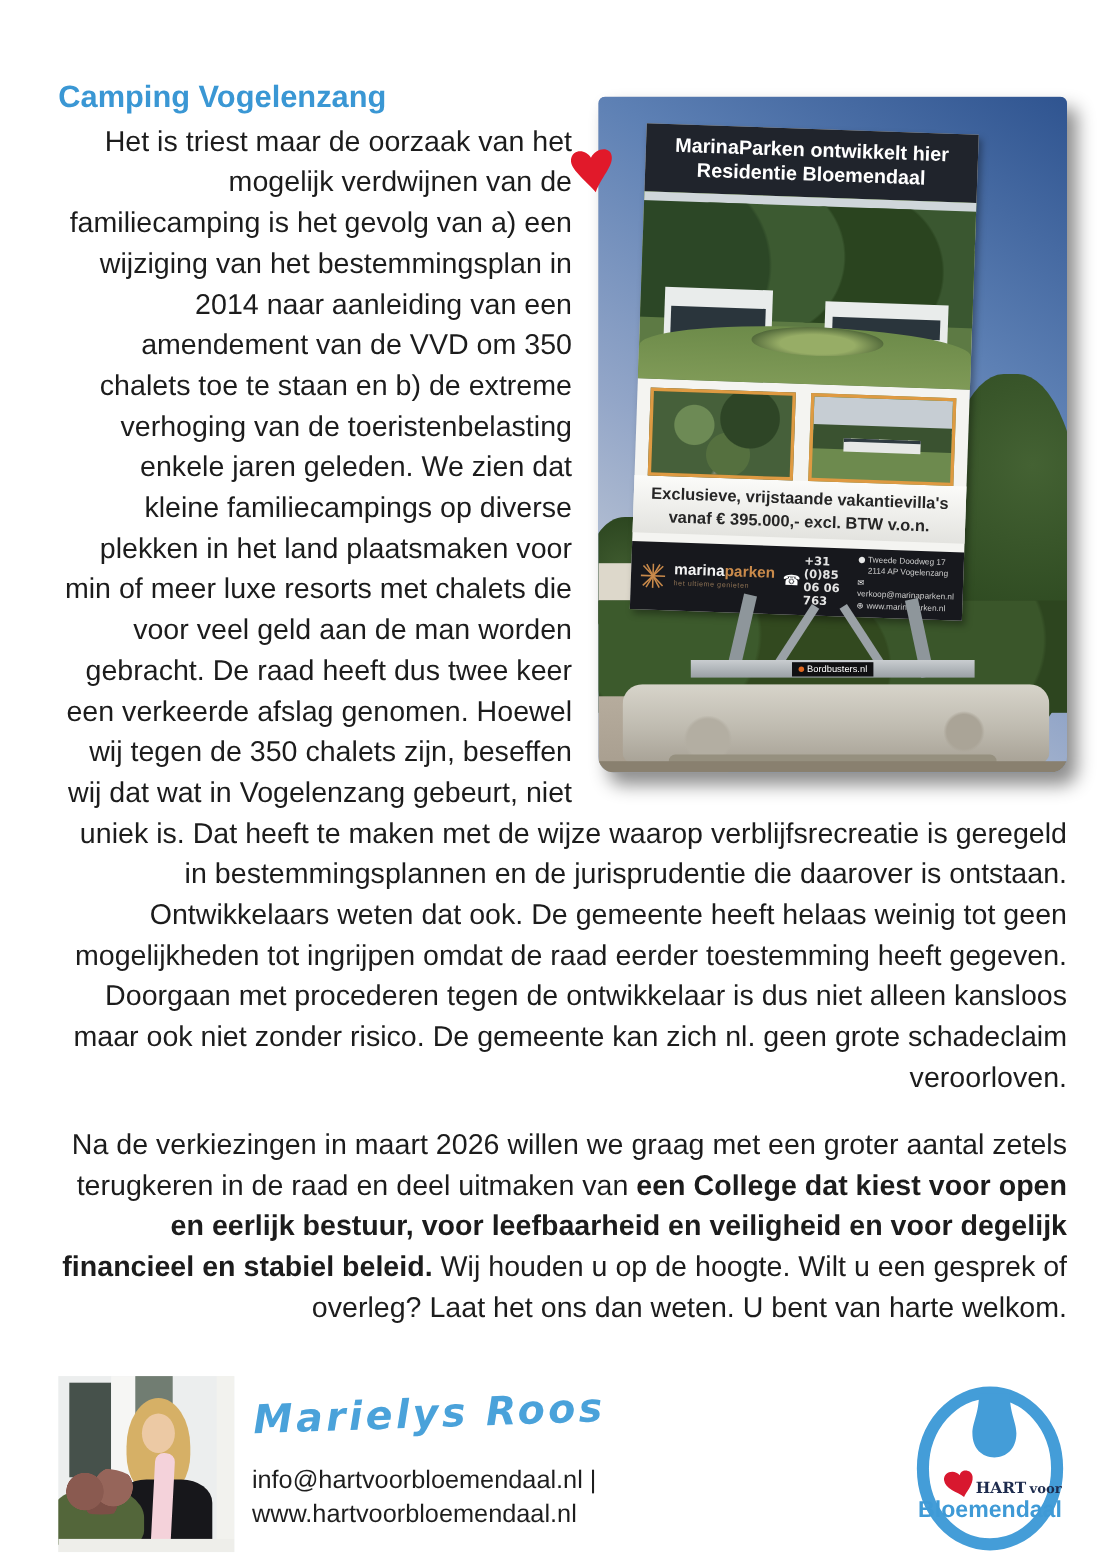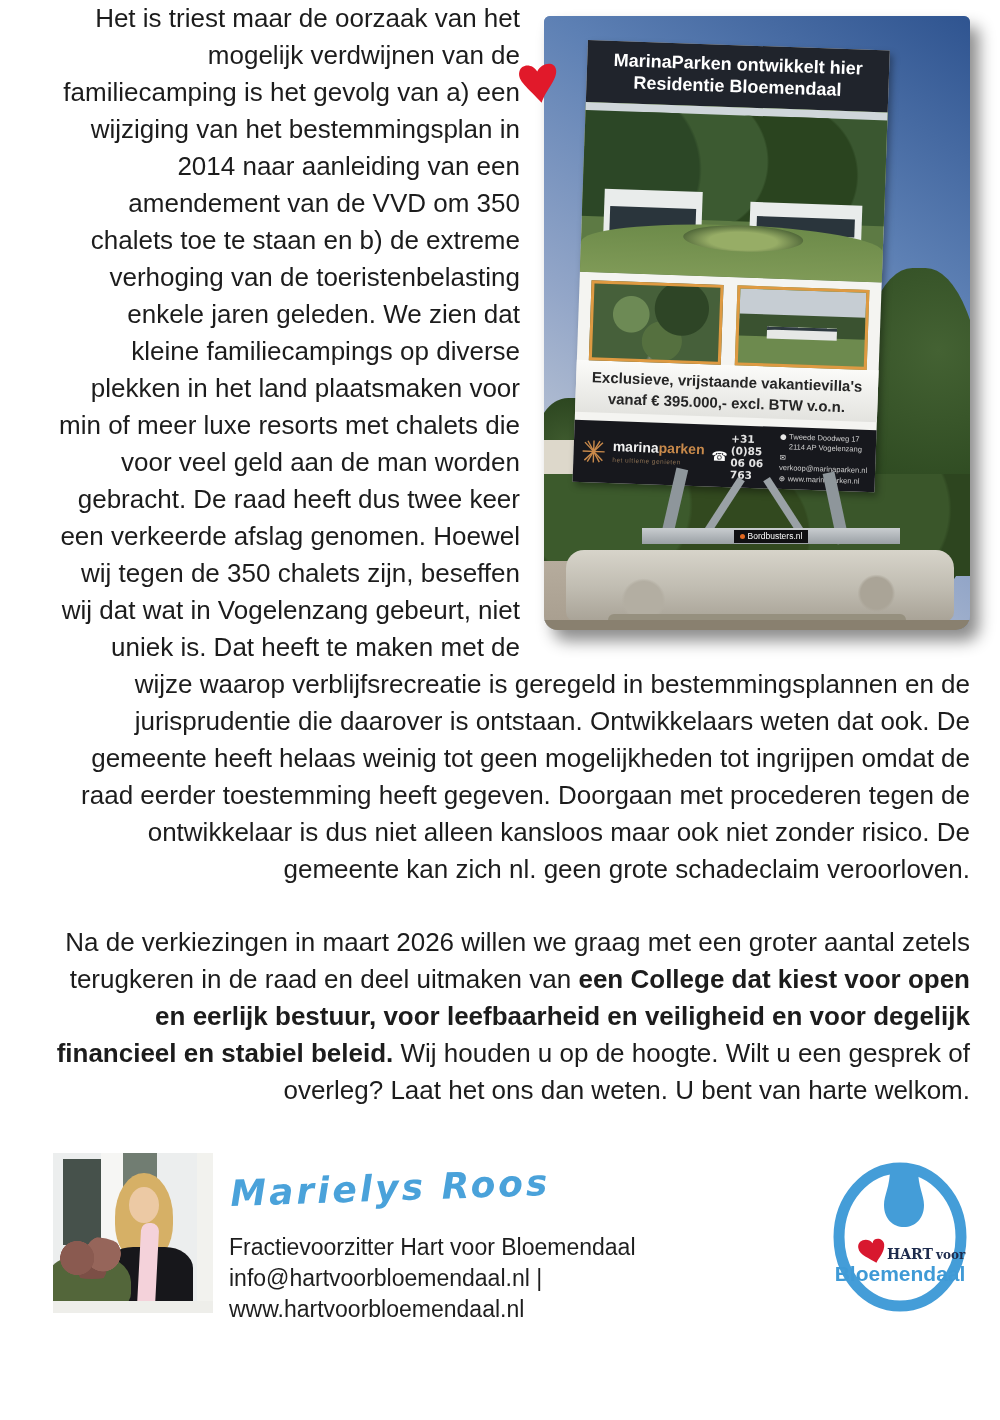--- a/index.html
+++ b/index.html
@@ -14,21 +14,21 @@
   .article::after { content:""; display:block; clear:both; }
 
   h1 {
     margin:72px 0 6px; font-size:28px; line-height:32px;
     color:#3a97d4; font-weight:bold;
   }
   .body-text {
     margin:0; font-size:26px; line-height:37px; color:#1c1c1c;
     text-align:right;
   }
-  .para2 { margin-top:36px; }
+  .para2 { margin-top:24px; }
   .para2 b { font-weight:bold; }
 
   
   .photo-wrap {
     float:right; width:426px; height:614px;
     margin:16px 0 14px 24px; position:relative;
   }
   .accent-heart {
     position:absolute; left:-26px; top:44px; width:42px; height:48px;
     z-index:5; transform:rotate(-8deg);
@@ -122,21 +122,21 @@
   .baddr .mico { display:inline-block; width:9px; color:#e8e8e8;
     font-family:"DejaVu Sans", sans-serif; font-size:7.5px; }
 
   
   .leg { position:absolute; width:12px; background:#8e969b; }
   .leg-l { left:124px; top:452px; height:74px; transform:rotate(13deg); }
   .leg-r { left:286px; top:456px; height:72px; transform:rotate(-12deg); }
   .brace { position:absolute; width:8px; background:#9aa1a6; }
   .b1 { left:176px; top:458px; height:64px; transform:rotate(33deg); }
   .b2 { left:236px; top:458px; height:64px; transform:rotate(-33deg); }
-  .beam { position:absolute; left:98px; top:512px; width:258px; height:16px;
+  .beam { position:absolute; left:84px; top:512px; width:258px; height:16px;
     background:linear-gradient(180deg,#c9cdd0,#9aa0a5); display:flex; align-items:center; justify-content:center; }
   .sticker { background:#101012; color:#fff; font-size:8.5px; line-height:13px; height:13px;
     padding:0 6px; display:flex; align-items:center; gap:3px; white-space:nowrap; }
   .sticker .dot { width:5px; height:5px; border-radius:50%; background:#e06820; display:inline-block; }
   .concrete { position:absolute; left:22px; right:16px; top:534px; height:72px;
     background:
       radial-gradient(circle at 20% 70%, #b3aea2 0 6%, transparent 7%),
       radial-gradient(circle at 80% 60%, #aaa497 0 5%, transparent 6%),
       linear-gradient(180deg,#d7d4ca,#bfbbb0 55%,#a8a296);
     border-radius:18px 18px 10px 10px; }
@@ -262,20 +262,21 @@
           <span class="dot"></span>
           <span>Bordbusters.nl</span>
         </div>
       </div>
       <div class="concrete"></div>
       <div class="concrete2"></div>
       <div class="ground"></div>
     </div>
   </figure>
 
+  <h1>Camping Vogelenzang</h1>
 
   <p class="body-text"><span>Het is triest maar de oorzaak van het mogelijk verdwijnen van de familiecamping is het gevolg van a) een wijziging van het bestemmingsplan in 2014 naar aanleiding van een amendement van de VVD om 350 chalets toe te staan en b) de extreme verhoging van de toeristenbelasting enkele jaren geleden. We zien dat kleine familiecampings op diverse plekken in het land plaatsmaken voor min of meer luxe resorts met chalets die voor veel geld aan de man worden gebracht. De raad heeft dus twee keer een verkeerde afslag genomen. Hoewel wij tegen de 350 chalets zijn, beseffen wij dat wat in Vogelenzang gebeurt, niet uniek is. Dat heeft te maken met de wijze waarop verblijfsrecreatie is geregeld in bestemmingsplannen en de jurisprudentie die daarover is ontstaan. Ontwikkelaars weten dat ook. De gemeente heeft helaas weinig tot geen mogelijkheden tot ingrijpen omdat de raad eerder toestemming heeft gegeven. Doorgaan met procederen tegen de ontwikkelaar is dus niet alleen kansloos maar ook niet zonder risico. De gemeente kan zich nl. geen grote schadeclaim veroorloven.</span></p>
 
   <p class="body-text para2"><span>Na de verkiezingen in maart 2026 willen we graag met een groter aantal zetels terugkeren in de raad en deel uitmaken van </span><b>een College dat kiest voor open en eerlijk bestuur, voor leefbaarheid en veiligheid en voor degelijk financieel en stabiel beleid.</b><span> Wij houden u op de hoogte. Wilt u een gesprek of overleg? Laat het ons dan weten. U bent van harte welkom.</span></p>
 
 </div>
 
 <div class="footer">
   <div class="portrait">
     <div class="pt-pane1"></div>
@@ -286,21 +287,20 @@
     <div class="pt-face"></div>
     <div class="pt-body"></div>
     <div class="pt-scarf"></div>
     <div class="pt-leaves"></div>
     <div class="pt-flowers"></div>
     <div class="pt-ledge"></div>
   </div>
 
   <div class="sig-block">
     <div class="signature">Marielys Roos</div>
-    <div class="role">Fractievoorzitter Hart voor Bloemendaal</div>
     <div class="contact">info@hartvoorbloemendaal.nl | www.hartvoorbloemendaal.nl</div>
   </div>
 
   <div class="logo">
     <svg viewBox="0 0 140 155" width="140" height="155">
       <ellipse cx="70" cy="80" rx="61" ry="69" fill="#ffffff" stroke="#449dd8" stroke-width="11"></ellipse>
       <path fill="#449dd8" d="M60 12 C60 30 54 38 54 48 C54 62 63 70 74 70 C85 70 94 62 94 48 C94 38 88 30 88 12 Z"></path>
       <path fill="#d8182f" transform="rotate(-14 44 92)" d="M44 86 C41 79 30 79 29 87 C28 95 38 100 43 106 C46 102 54 97 55 90 C56 83 46 80 44 86 Z"></path>
       <text class="hv" x="57" y="102" font-size="14"><tspan>HART</tspan><tspan font-size="12" dx="3">voor</tspan></text>
       <text class="bl" x="70" y="124" font-size="21" text-anchor="middle">Bloemendaal</text>

